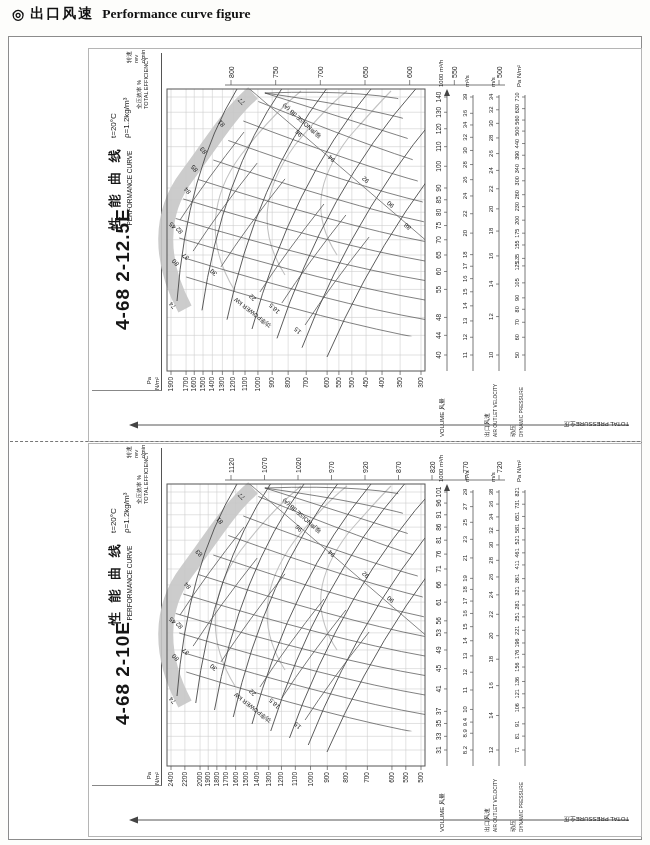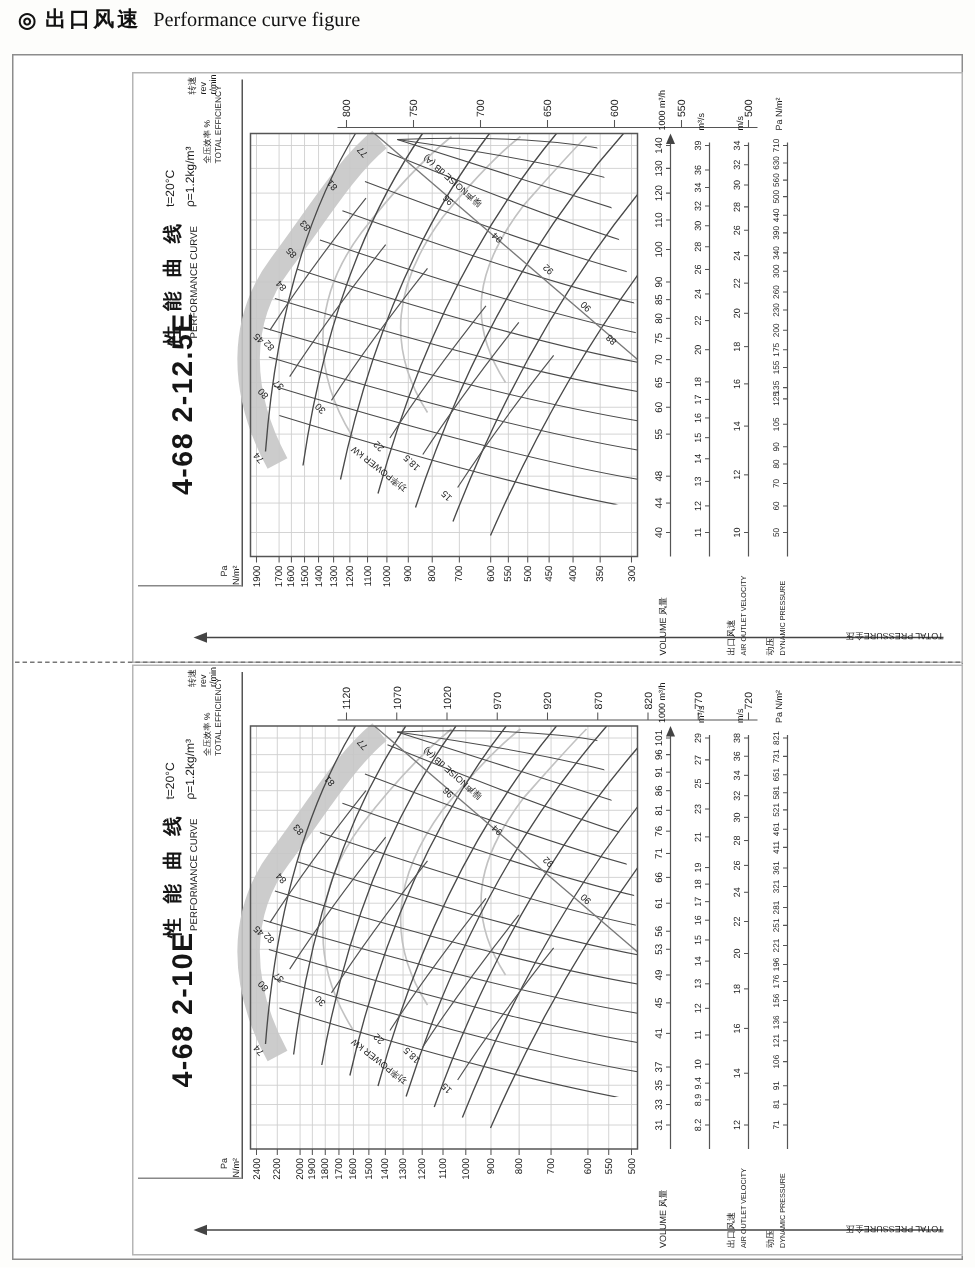--- a/index.html
+++ b/index.html
@@ -1,20 +1,20 @@
 <!DOCTYPE html>
 <html><head>
 <meta charset="utf-8">
 <style>
   html,body{margin:0;padding:0;}
   body{width:650px;height:845px;background:#fdfdfb;font-family:"Liberation Sans",sans-serif;position:relative;overflow:hidden;}
   .page-header{position:absolute;left:12px;top:4px;white-space:nowrap;}
   .hdr-icon{font-size:14px;font-weight:bold;color:#111;vertical-align:middle;}
   .hdr-zh{font-size:14px;font-weight:bold;color:#111;margin-left:6px;letter-spacing:2px;vertical-align:middle;}
-  .hdr-en{font-family:"Liberation Serif",serif;font-size:13.5px;font-weight:normal;color:#111;margin-left:8px;vertical-align:middle;}
+  .hdr-en{font-family:"Liberation Serif",serif;font-size:13.5px;font-weight:bold;color:#111;margin-left:8px;vertical-align:middle;}
   .content-border{position:absolute;left:8px;top:36px;width:632px;height:802px;border:1px solid #8c8c8c;background:#fff;}
   .separator{position:absolute;left:10px;top:441px;width:630px;border-top:1px dashed #777;}
   .figwrap{position:absolute;left:88px;width:552px;height:392px;}
   .readable{position:absolute;left:0;top:0;width:392px;height:552px;transform-origin:0 0;
             transform:translateY(392px) rotate(-90deg);background:#fff;border:1px solid #b5b5b5;}
   .fig-hdr{position:absolute;left:50px;top:3px;width:337px;height:69px;border-bottom:1px solid #555;border-left:1px solid #888;}
   .model{position:absolute;left:60px;top:20px;font-size:19px;font-weight:bold;color:#151515;letter-spacing:1px;white-space:nowrap;}
   .tblock{position:absolute;left:160px;top:14px;text-align:center;}
   .t-zh{font-size:13px;font-weight:bold;letter-spacing:3px;color:#151515;white-space:nowrap;}
   .t-en{font-size:6.5px;color:#222;margin-top:2px;white-space:nowrap;}

